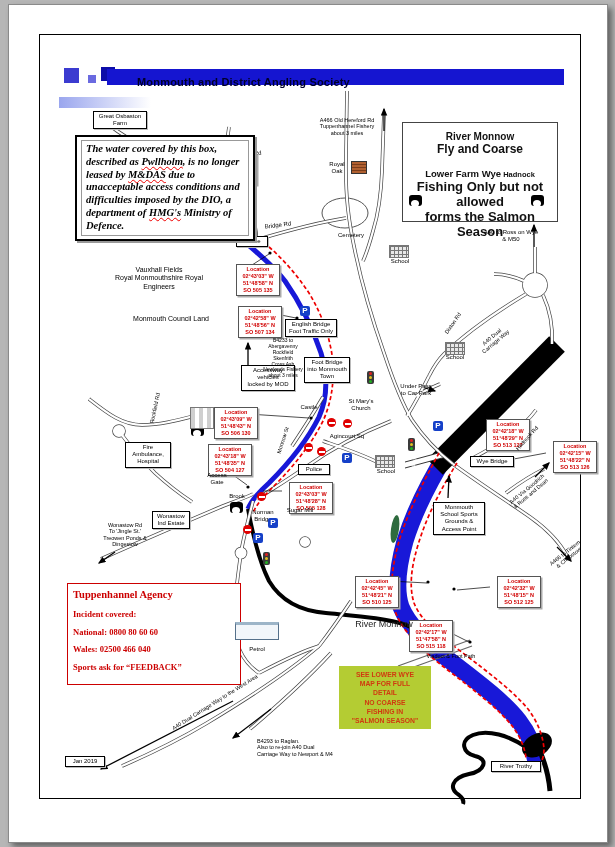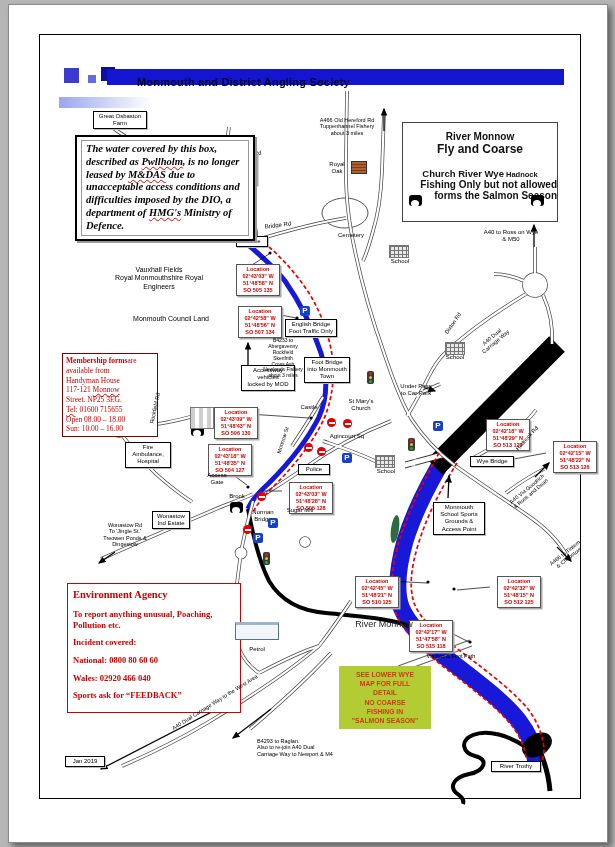--- a/index.html
+++ b/index.html
@@ -26,21 +26,21 @@
   
   #notice{background:#fff;border:2px solid #000;padding:3px 4px;box-shadow:2px 2px 0 #999;}
   #notice .inner{border:1px solid #999;padding:2px 4px;font-family:"Liberation Serif",serif;
         font-style:italic;font-weight:bold;font-size:10.5px;line-height:1.22;color:#000;}
   .squig{text-decoration:underline;text-decoration-style:wavy;text-decoration-color:#e00;text-decoration-thickness:1px;}
   #legend{background:#fff;border:1px solid #444;text-align:center;font-weight:bold;color:#111;}
   #legend .l1{font-size:10px;margin-top:8px;}
   #legend .l2{font-size:12px;}
   #legend .l3{font-size:9.5px;margin-top:12px;}
   #legend .l3 .sm{font-size:7.5px;}
-  #legend .l4{font-size:10px;text-align:right;}
+  #legend .l4{font-size:13px;}
   #membox{background:#fff;border:1px solid #7a0000;padding:2px 3px;font-family:"Liberation Serif",serif;
         color:#cc0000;font-size:7.5px;line-height:1.3;white-space:pre-line;}
   #membox .hd{font-weight:bold;}
   #envbox{background:#fff;border:1.5px solid #cc0000;padding:4px 5px;font-family:"Liberation Serif",serif;
         color:#cc0000;font-weight:bold;font-size:8.5px;line-height:1.25;}
   #envbox .hd{font-size:10.5px;margin-bottom:8px;}
   #envbox div{margin-bottom:7px;}
   #greenbox{background:#b4cc33;color:#d03a10;font-weight:bold;font-size:6.8px;line-height:1.35;
         text-align:center;white-space:pre-line;padding:4px 2px;}
   
@@ -215,41 +215,33 @@
 02°43'20" W
 51°49'11" N
 SO 503 139</div>
   <div id="notice" class="abs" style="left:66px;top:130px;width:168px;z-index:4;">
     <div class="inner"><span>The water covered by this box, described as </span><span class="squig">Pwllholm</span><span>, is no longer leased by </span><span class="squig">M&amp;DAS</span><span> due to unacceptable access conditions and difficulties imposed by the DIO, a department of </span><span class="squig">HMG's</span><span> Ministry of Defence.</span></div>
   </div>
 
   <div id="legend" class="abs" style="left:393px;top:117px;width:154px;height:98px;">
     <div class="l1">River Monnow</div>
     <div class="l2">Fly and Coarse</div>
-    <div class="l3"><span>Church River Wye</span><span class="sm"> Hadnock</span></div>
+    <div class="l3"><span>Lower Farm Wye</span><span class="sm"> Hadnock</span></div>
     <div class="l4">Fishing Only but not allowed</div>
     <div class="l4">forms the Salmon Season</div>
   </div>
   <div class="abs fish" style="left:400px;top:190px;"></div>
   <div class="abs fish" style="left:522px;top:190px;"></div>
 
-  <div id="membox" class="abs" style="left:53px;top:348px;width:88px;"><span class="hd">Membership forms</span><span>are available from
-Handyman House
-117-121 </span><span class="squig">Monnow</span><span>
-Street. NP25 3EG.
-</span><span class="squig">Tel</span><span>: 01600 715655
-Open 08.00 – 18.00
-Sun:  10.00 – 16.00</span></div>
 
   <div id="envbox" class="abs" style="left:58px;top:578px;width:162px;">
-    <div class="hd">Environment Agency</div>
-    <div>To report anything unusual, Poaching, Pollution etc.</div>
+    <div class="hd">Tuppenhannel Agency</div>
     <div>Incident covered:</div>
     <div>National:   0800 80 60 60</div>
-    <div>Wales:       02920 466 040</div>
+    <div>Wales:       02500 466 040</div>
     <div>Sports ask for “FEEDBACK”</div>
   </div>
 
   <div id="greenbox" class="abs" style="left:330px;top:661px;width:88px;">SEE LOWER WYE
 MAP FOR FULL
 DETAIL
 NO COARSE
 FISHING IN
 "SALMON SEASON"</div>
 

